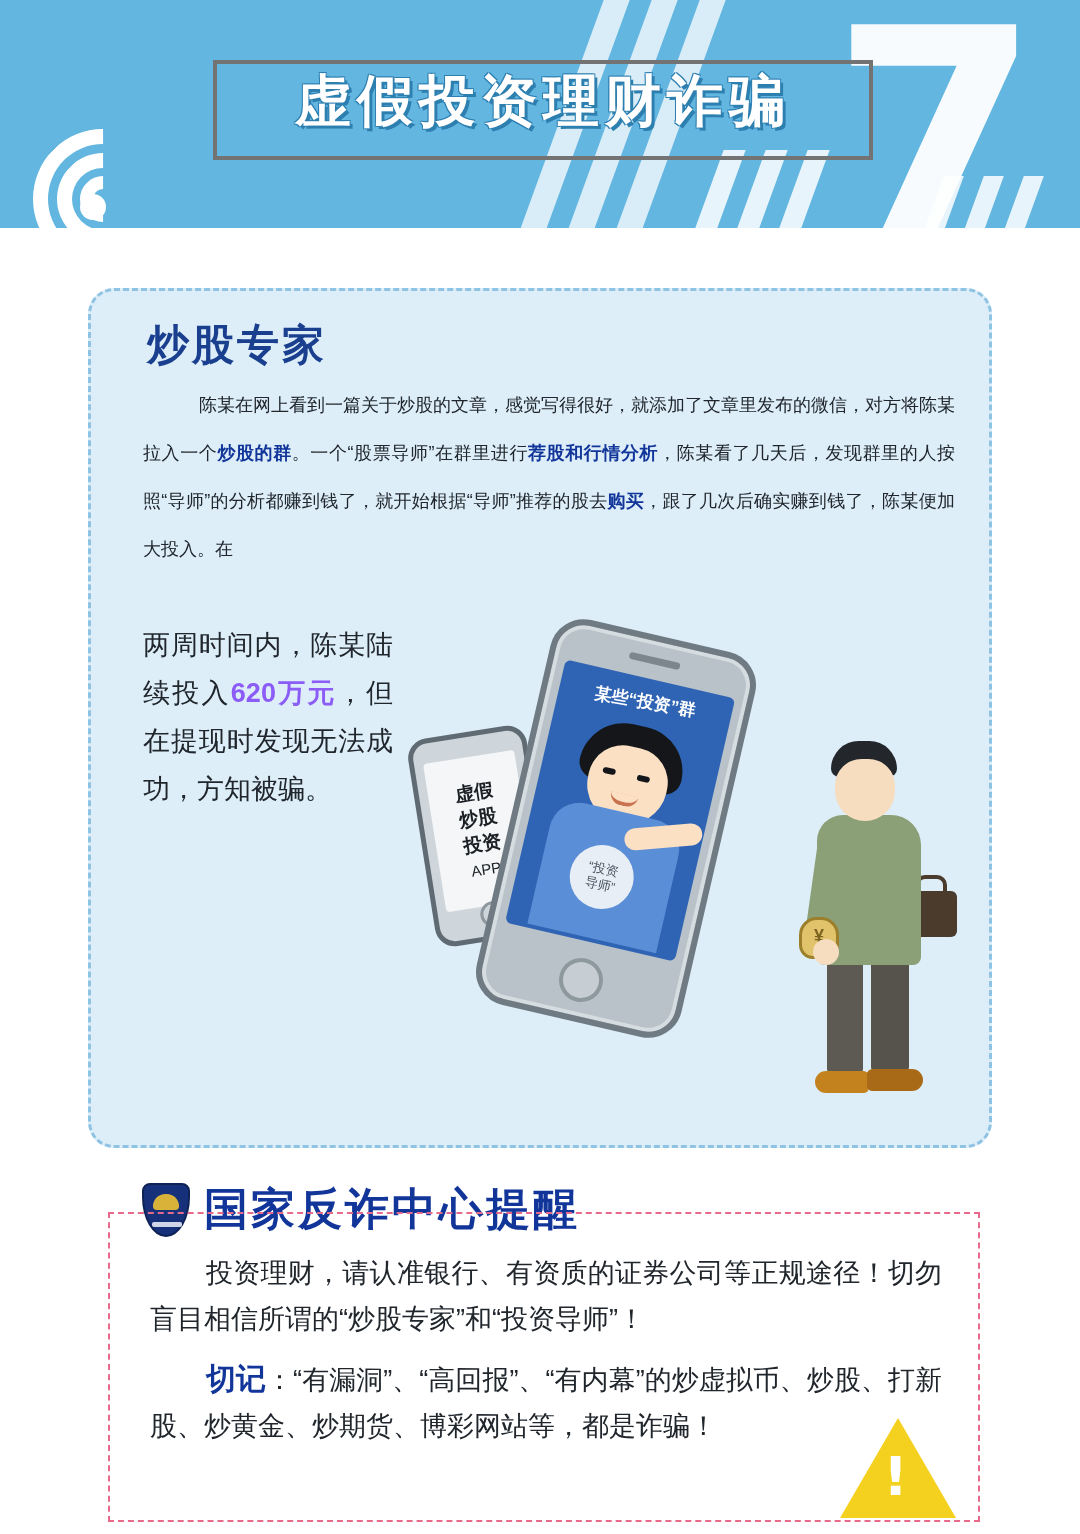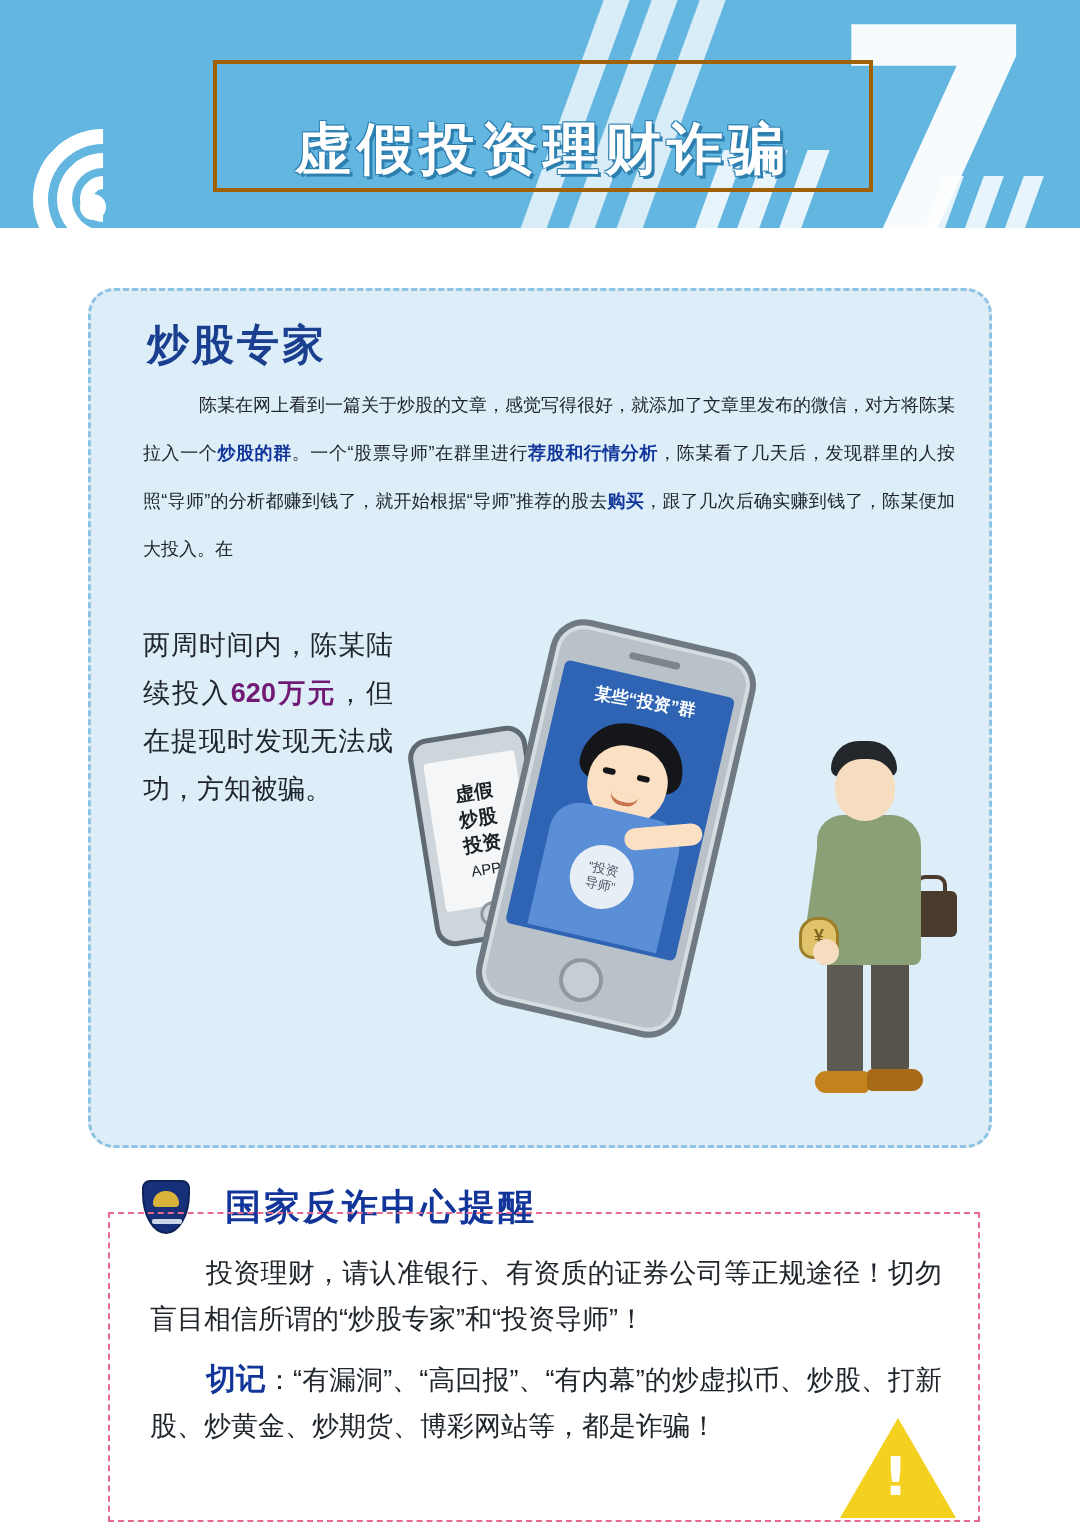--- a/index.html
+++ b/index.html
@@ -28,24 +28,24 @@
   .header .bg-stripes {
     position: absolute;
     top: 0; left: 0; width: 100%; height: 100%;
     pointer-events: none;
   }
   .header-title-box {
     position: absolute;
     left: 213px;
     top: 60px;
     width: 660px;
-    height: 132px;
-    border: 4px solid #a16207;
+    height: 100px;
+    border: 4px solid #737373;
     display: flex;
-    align-items: flex-end;
+    align-items: flex-start;
     justify-content: center;
   }
   .header-title {
     font-family: "DejaVu Sans", "Liberation Sans", sans-serif;
     font-size: 56px;
     font-weight: bold;
     letter-spacing: 6px;
     color: #ffffff;
     text-shadow:
       3px 3px 0 #2d7fb0,
@@ -139,21 +139,21 @@
     position: absolute;
     left: 52px;
     top: 330px;
     width: 250px;
     font-family: "Liberation Sans", sans-serif;
     font-size: 27px;
     line-height: 48px;
     color: #20262c;
     text-align: justify;
   }
-  .case-text-narrow b { color: #701a75; font-weight: bold; }
+  .case-text-narrow b { color: #8b5cf6; font-weight: bold; }
 
   
   .illus {
     position: absolute;
     left: 330px;
     top: 330px;
     width: 560px;
     height: 500px;
   }
   
@@ -348,25 +348,24 @@
   .shield:after {
     content: "";
     position: absolute;
     left: 8px; bottom: 8px;
     width: 30px; height: 5px;
     background: #cfd6e8;
     border-radius: 2px;
   }
   .warn-title {
     font-family: "DejaVu Sans", "Liberation Sans", sans-serif;
-    font-size: 36px;
+    font-size: 44px;
     font-weight: bold;
     color: #12359a;
     letter-spacing: 3px;
-    margin-left: 21px;
   }
   .warn-p {
     position: absolute;
     left: 40px;
     width: 792px;
     font-family: "Liberation Sans", sans-serif;
     font-size: 27px;
     line-height: 46px;
     color: #20262c;
     text-align: justify;

